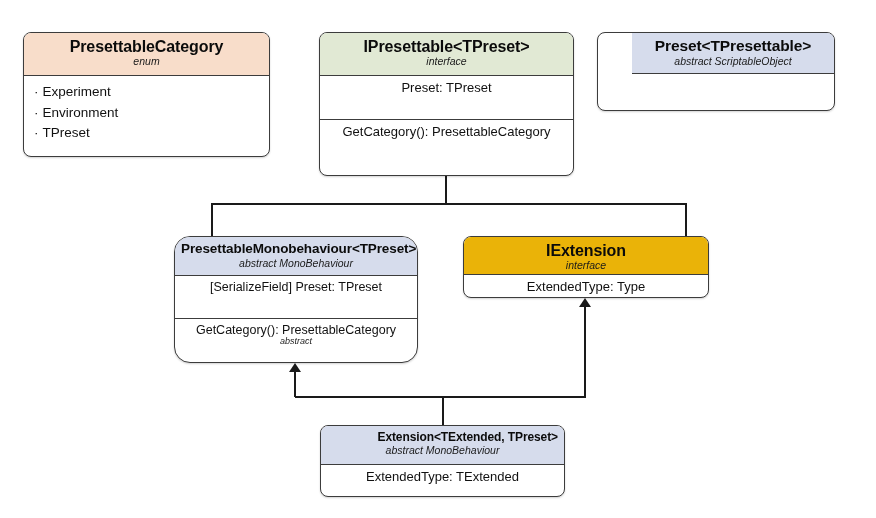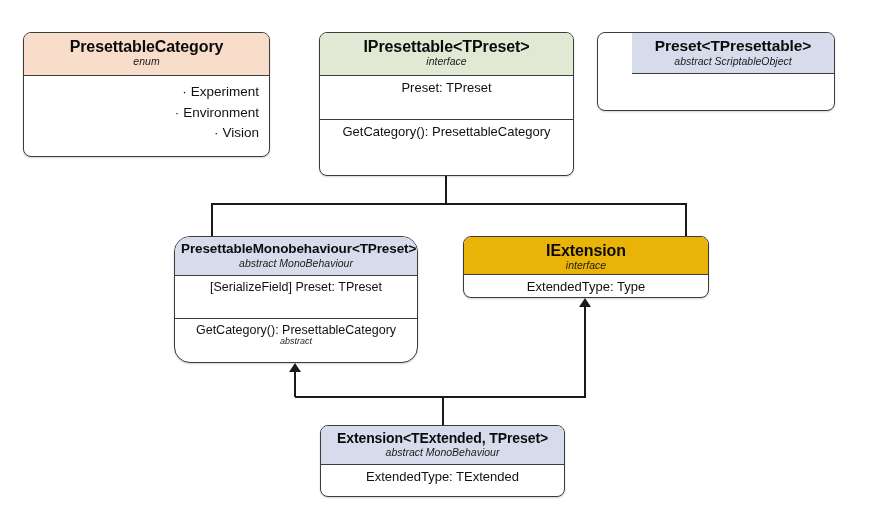--- a/index.html
+++ b/index.html
@@ -63,21 +63,20 @@
   }
   .uml-list {
     box-sizing: border-box;
     padding: 6px 10px 4px 10px;
     text-align: left;
     color: #111111;
   }
   .uml-list-item {
     line-height: 1.52;
     white-space: nowrap;
-    text-align: right;
   }
   .uml-list-item::before {
     content: "\00b7";
     margin-right: 4px;
   }
   .uml-empty {
     width: 100%;
   }
   .edge {
     position: absolute;
@@ -113,21 +112,21 @@
   <div class="arrowhead" style="left:579px; top:298px;"></div>
 
   <div class="uml-box" style="left:23px; top:32px; width:247px; height:125px;">
     <div class="uml-header" style="background:#f8ddca; height:43px;">
       <div class="uml-title" style="font-size:16px;">PresettableCategory</div>
       <div class="uml-stereotype" style="font-size:10.5px;">enum</div>
     </div>
     <div class="uml-list" style="font-size:13.5px;">
       <div class="uml-list-item">Experiment</div>
       <div class="uml-list-item">Environment</div>
-      <div class="uml-list-item">Vision</div>
+      <div class="uml-list-item">TPreset</div>
     </div>
   </div>
 
   <div class="uml-box" style="left:319px; top:32px; width:255px; height:144px;">
     <div class="uml-header" style="background:#e1e9d4; height:43px;">
       <div class="uml-title" style="font-size:16px;">IPresettable&lt;TPreset&gt;</div>
       <div class="uml-stereotype" style="font-size:10.5px;">interface</div>
     </div>
     <div class="uml-row" style="height:43px; font-size:13px;">
       <span>Preset: TPreset</span>
@@ -166,21 +165,21 @@
       <div class="uml-title" style="font-size:16px;">IExtension</div>
       <div class="uml-stereotype" style="font-size:10.5px;">interface</div>
     </div>
     <div class="uml-row" style="height:22px; font-size:13px;">
       <span>ExtendedType: Type</span>
     </div>
   </div>
 
   <div class="uml-box" style="left:320px; top:425px; width:245px; height:72px;">
     <div class="uml-header" style="background:#d6dcec; height:39px;">
-      <div class="uml-title" style="font-size:14px;">Extension&lt;TExtended, TPreset&gt;</div>
+      <div class="uml-title" style="font-size:12px;text-align:right;">Extension&lt;TExtended, TPreset&gt;</div>
       <div class="uml-stereotype" style="font-size:10.5px;">abstract MonoBehaviour</div>
     </div>
     <div class="uml-row" style="height:31px; font-size:13px;">
       <span>ExtendedType: TExtended</span>
     </div>
   </div>
 
 </div>
 
 </body></html>

